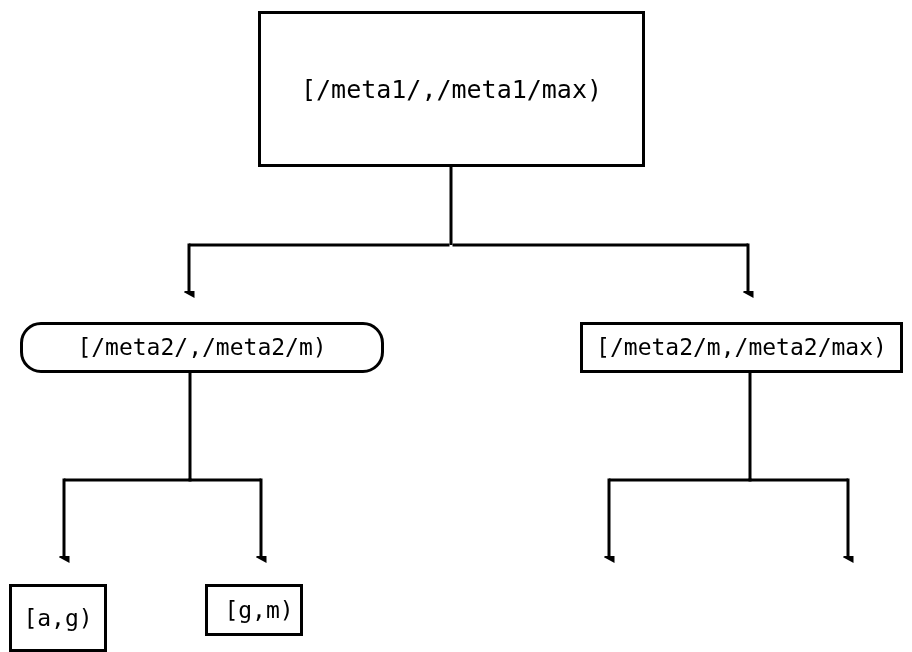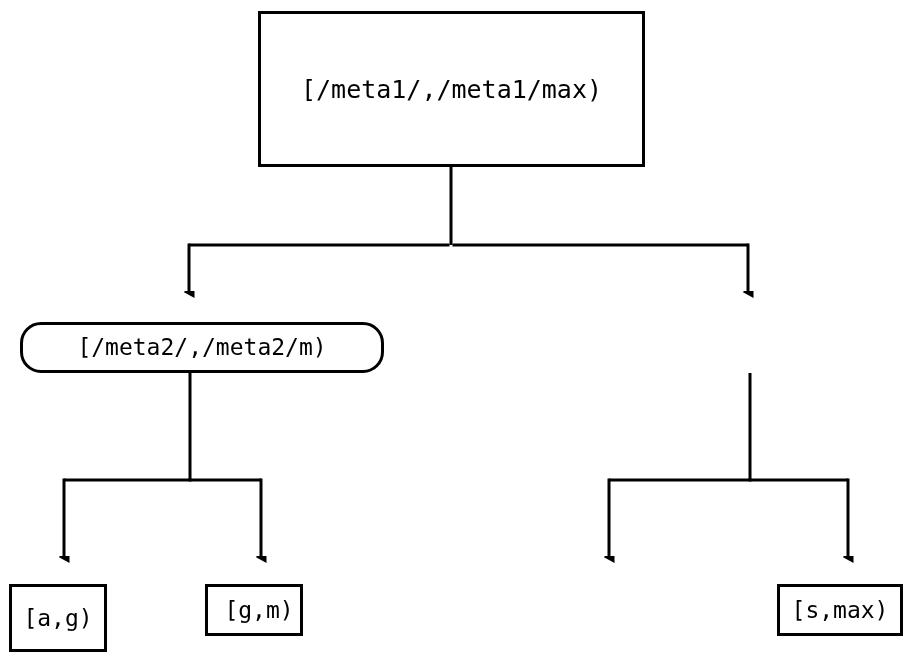--- a/index.html
+++ b/index.html
@@ -142,27 +142,27 @@
   </svg>
 
   <div class="node" id="node-root">
     <span class="node-label">[/meta1/,/meta1/max)</span>
   </div>
 
   <div class="node" id="node-mid-left">
     <span class="node-label">[/meta2/,/meta2/m)</span>
   </div>
 
+  <div class="node" id="node-mid-right">
+    <span class="node-label">[/meta2/m,/meta2/max)</span>
+  </div>
 
   <div class="node" id="node-leaf-ag">
     <span class="node-label">[a,g)</span>
   </div>
 
   <div class="node" id="node-leaf-gm">
     <span class="node-label">[g,m)</span>
   </div>
 
 
-  <div class="node" id="node-leaf-smax">
-    <span class="node-label">[s,max)</span>
-  </div>
 
 </div>
 
 </body></html>

